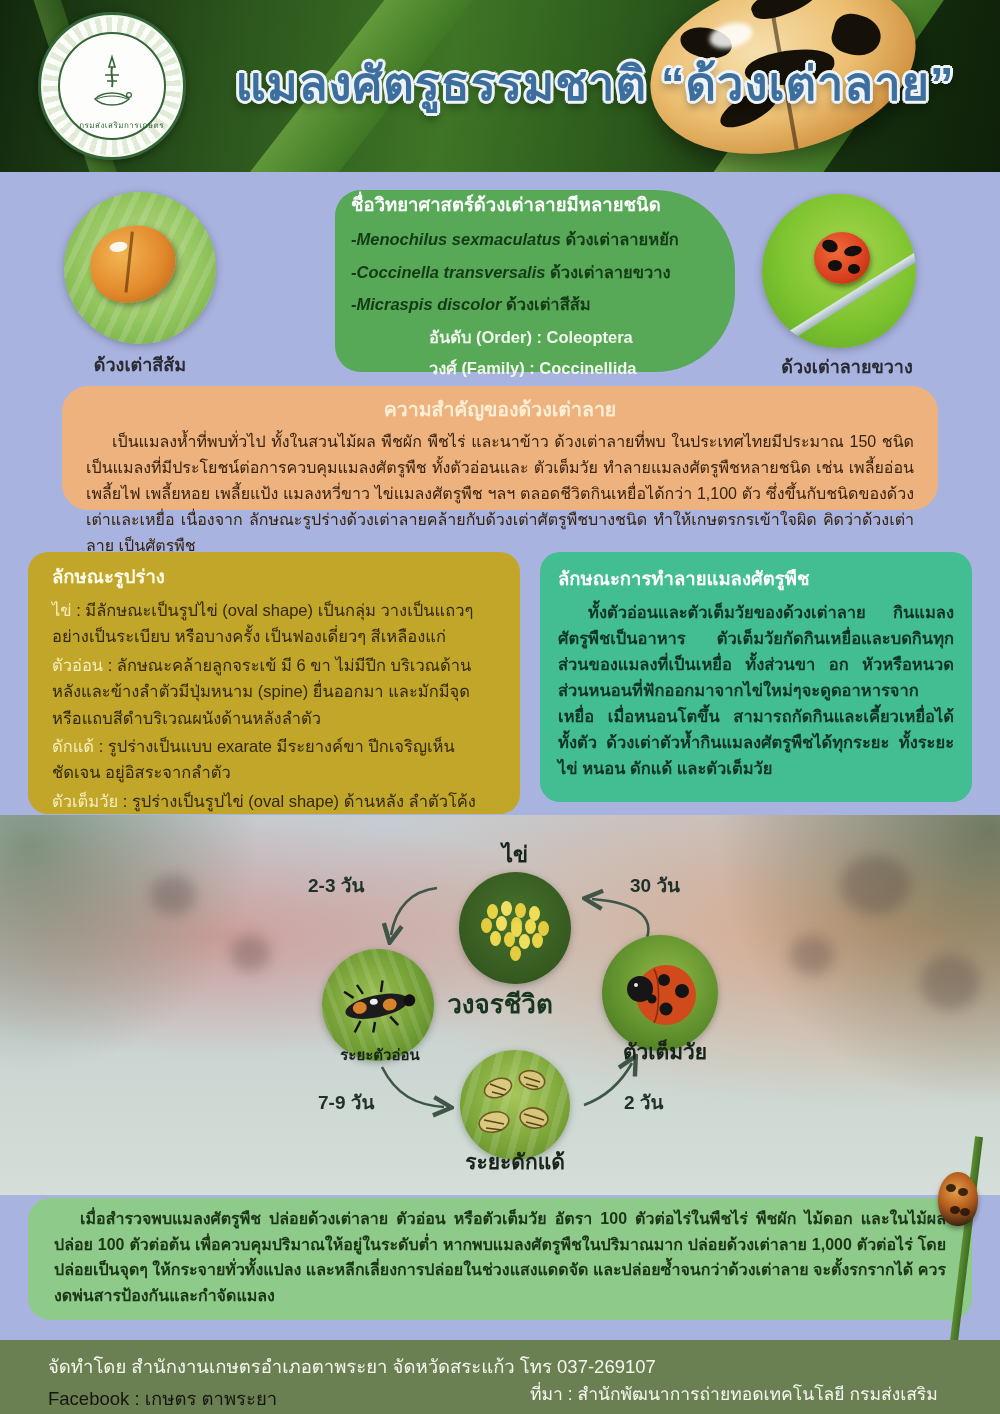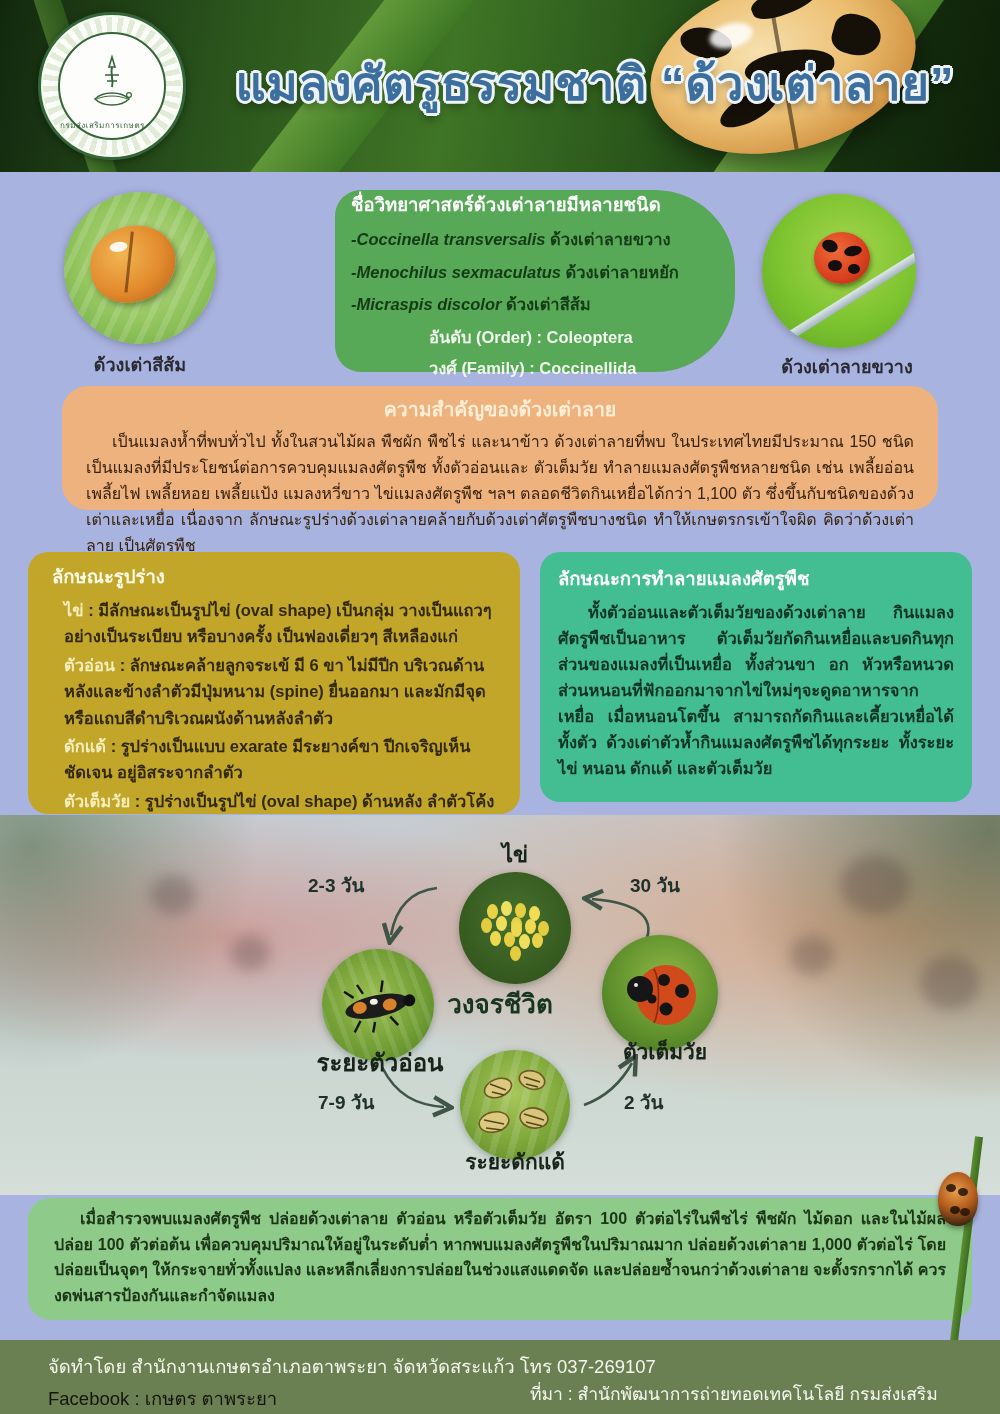--- a/index.html
+++ b/index.html
@@ -35,21 +35,21 @@
     position:absolute;left:38px;top:12px;width:142px;height:142px;border-radius:50%;
     background:
       repeating-conic-gradient(from 0deg,#fbfdf8 0deg 5deg,#e2ead8 5deg 10deg);
     border:3px solid #35663a;box-shadow:0 0 0 2px #f4f8ee inset,0 2px 8px rgba(0,0,0,.4);
     display:flex;align-items:center;justify-content:center;
   }
   .logo-inner{
     position:relative;width:104px;height:104px;border-radius:50%;background:#fdfefb;
     border:2px solid #35663a;display:flex;flex-direction:column;align-items:center;justify-content:center;
   }
-  .logo-text{position:absolute;bottom:6px;width:100%;text-align:left;font-size:8px;color:#2d5c32;letter-spacing:.5px;}
+  .logo-text{position:absolute;bottom:6px;width:100%;text-align:right;font-size:8px;color:#2d5c32;letter-spacing:.5px;}
   .title{
     position:absolute;left:210px;top:46px;width:770px;text-align:center;
     font-size:47px;font-weight:bold;color:#3d6f9e;letter-spacing:1px;
     text-shadow:
       -2px -2px 0 #eef3f7, 2px -2px 0 #eef3f7, -2px 2px 0 #eef3f7, 2px 2px 0 #eef3f7,
       0 -3px 0 #eef3f7, 0 3px 0 #eef3f7, -3px 0 0 #eef3f7, 3px 0 0 #eef3f7,
       0 6px 10px rgba(0,0,0,.45);
   }
   
   .circle-photo{position:absolute;border-radius:50%;overflow:hidden;box-shadow:0 2px 8px rgba(0,0,0,.25);}
@@ -89,21 +89,21 @@
     background:#eeb27e;border-radius:26px;padding:8px 24px;
   }
   .importance-title{text-align:center;font-size:19.5px;font-weight:bold;color:#fdeed6;margin:0 0 4px 0;}
   .importance-body{font-size:16px;color:#38230e;line-height:1.62;margin:0;text-indent:26px;text-align:justify;}
   
   .shape-box{
     position:absolute;left:28px;top:552px;width:492px;height:262px;box-sizing:border-box;
     background:#c1a62a;border-radius:20px;padding:10px 24px;
   }
   .shape-title{font-size:18.5px;font-weight:bold;color:#fdfbe8;margin:0 0 6px 0;}
-  .shape-item{font-size:16.5px;line-height:1.6;color:#33290a;margin:0 0 2px 12px;font-weight:bold;}
+  .shape-item{font-size:16.5px;line-height:1.6;color:#33290a;margin:0 0 2px 0;font-weight:normal;}
   .shape-term{color:#f6eebe;}
   
   .damage-box{
     position:absolute;left:540px;top:552px;width:432px;height:250px;box-sizing:border-box;
     background:#43bd92;border-radius:20px;padding:12px 18px;
   }
   .damage-title{font-size:18.5px;font-weight:bold;color:#ffffff;margin:0 0 6px 0;}
   .damage-body{font-size:16.5px;color:#0f3326;line-height:1.58;margin:0;text-indent:30px;font-weight:bold;text-align:justify;}
   
   .lifecycle{
@@ -134,21 +134,21 @@
       radial-gradient(circle at 45% 45%,#9cbf52 0%,#6f9c33 60%,#507c22 100%);}
   .adult-circle{left:602px;top:120px;width:116px;height:116px;
     background:radial-gradient(circle at 55% 40%,#8fb746 0%,#5e8f2c 60%,#3f6b1d 100%);}
   .pupa-circle{left:460px;top:235px;width:110px;height:110px;
     background:
       repeating-linear-gradient(105deg,rgba(255,255,255,.12) 0 7px,rgba(0,0,0,0) 7px 18px),
       radial-gradient(circle at 50% 40%,#a8c65a 0%,#7ba538 60%,#5a8527 100%);}
   .cycle-label{position:absolute;font-weight:bold;color:#17241a;}
   .lbl-egg{left:455px;top:22px;width:120px;text-align:center;font-size:22px;}
   .lbl-title{left:420px;top:168px;width:160px;text-align:center;font-size:26px;color:#17351f;}
-  .lbl-larva{left:290px;top:228px;width:180px;text-align:center;font-size:24px;}
+  .lbl-larva{left:290px;top:228px;width:180px;text-align:center;font-size:15px;}
   .lbl-adult{left:595px;top:220px;width:140px;text-align:center;font-size:21px;}
   .lbl-pupa{left:445px;top:330px;width:140px;text-align:center;font-size:21px;}
   .cycle-dur{position:absolute;font-size:19px;font-weight:bold;color:#20302a;}
   .dur1{left:308px;top:55px;}   
   .dur2{left:630px;top:55px;}   
   .dur3{left:318px;top:272px;}  
   .dur4{left:624px;top:272px;}  
   .arrows{position:absolute;left:0;top:0;width:1000px;height:380px;}
   
   .usage-box{
@@ -205,22 +205,22 @@
 
   <div class="circle-photo left-photo">
     <div class="orange-beetle">
       <div class="shine"></div>
     </div>
   </div>
   <div class="photo-caption left-cap">ด้วงเต่าสีส้ม</div>
 
   <div class="species-box">
     <p class="species-title">ชื่อวิทยาศาสตร์ด้วงเต่าลายมีหลายชนิด</p>
+    <p class="species-line"><span class="species-latin">-Menochilus sexmaculatus</span><span> ด้วงเต่าลายหยัก</span></p>
     <p class="species-line"><span class="species-latin">-Coccinella transversalis</span><span> ด้วงเต่าลายขวาง</span></p>
-    <p class="species-line"><span class="species-latin">-Menochilus sexmaculatus</span><span> ด้วงเต่าลายหยัก</span></p>
     <p class="species-line"><span class="species-latin">-Micraspis discolor</span><span> ด้วงเต่าสีส้ม</span></p>
     <p class="species-meta">อันดับ (Order) : Coleoptera</p>
     <p class="species-meta">วงศ์ (Family) : Coccinellida</p>
   </div>
 
   <div class="circle-photo right-photo">
     <div class="stem"></div>
     <div class="red-beetle">
       <div class="rb-spot r1"></div>
       <div class="rb-spot r2"></div>

